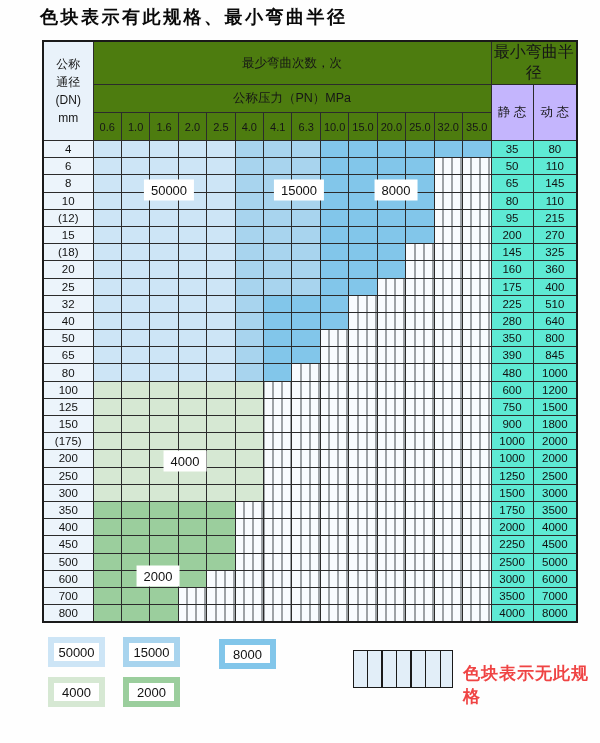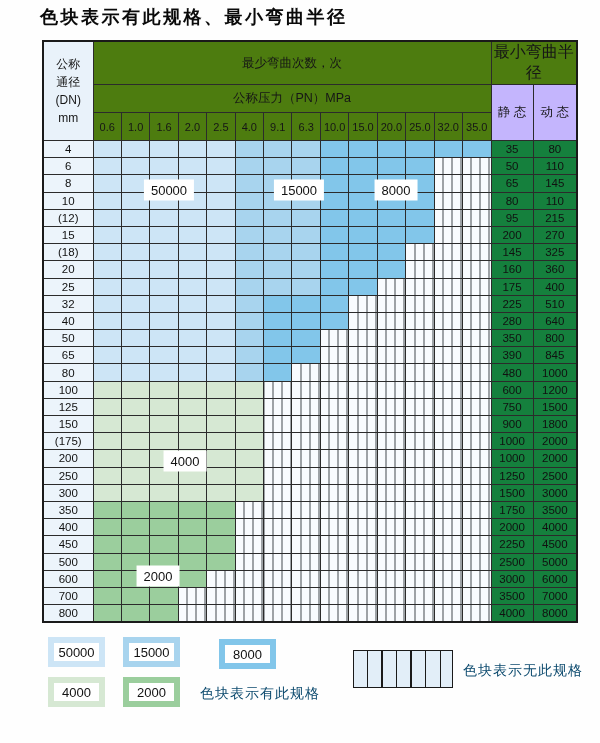--- a/index.html
+++ b/index.html
@@ -19,21 +19,21 @@
   table.spec { border:2px solid #1a1a1a; }
   thead th { background:#4d7c0f; font-weight:normal; color:#161616; }
   th.h-top { height:22px; font-size:12.5px; }
   th.h-mid { height:28px; font-size:12.5px; }
   th.h-press { height:28px; font-size:11px; }
   th.corner { font-size:12px; line-height:1.5; white-space:pre-line; background:#e9f2fa; }
   th.radius-head { font-size:16px; }
   th.sd-head { font-size:12.5px; background:#c4b5fd; }
   tbody td { height:17.2px; font-size:11.5px; }
   td.dn { background:#ecf4fb; }
-  td.rv { background:#15803d;margin-left:16px; }
+  td.rv { background:#5eead4;margin-left:16px; }
   
   td.c-l { background:#cde5f6; }
   td.c-m { background:#a8d4ee; }
   td.c-d { background:#82c6ea; }
   td.c-g { background:#d6e8d3; }
   td.c-e { background:#9bce9d; }
   td.c-x { background-color:#f8fbfe;
            background-image:repeating-linear-gradient(to right,
              transparent 0px, transparent 8px, #41484e 8px, #41484e 9px); }
 
@@ -48,21 +48,21 @@
 
   
   .legend-sw { position:absolute; width:57px; height:30px; border-style:solid; border-width:6px;
                background:#ffffff; display:flex; align-items:center; justify-content:center;
                font-size:13px; color:#111; }
   .sw-0 { left:48px;  top:637px; border-color:#cde5f6; }
   .sw-1 { left:123px; top:637px; border-color:#a8d4ee; }
   .sw-2 { left:219px; top:639px; border-color:#82c6ea; }
   .sw-3 { left:48px;  top:677px; border-color:#d6e8d3; }
   .sw-4 { left:123px; top:677px; border-color:#9bce9d; }
-  .legend-text { position:absolute; font-size:14px; font-weight:normal; color:#0c4a6e; letter-spacing:1px; }
+  .legend-text { position:absolute; font-size:17px; font-weight:bold; color:#ef4444; letter-spacing:1px; }
   .lt-present { left:200px; top:685px; }
   .lt-absent  { left:463px; top:662px; }
   .legend-striped { position:absolute; left:353px; top:650px; width:100px; height:38px;
                     border:1.5px solid #1a1a1a; background-color:#e2eef8;
                     background-image:repeating-linear-gradient(to right,
                       transparent 0px, transparent 13px, #1a1a1a 13px, #1a1a1a 14.5px); }
 </style>
 </head>
 <body>
 
@@ -92,21 +92,21 @@
           <th class="sd-head" rowspan="2">静 态</th>
           <th class="sd-head" rowspan="2">动 态</th>
         </tr>
         <tr>
             <th class="h-press">0.6</th>
             <th class="h-press">1.0</th>
             <th class="h-press">1.6</th>
             <th class="h-press">2.0</th>
             <th class="h-press">2.5</th>
             <th class="h-press">4.0</th>
-            <th class="h-press">9.1</th>
+            <th class="h-press">4.1</th>
             <th class="h-press">6.3</th>
             <th class="h-press">10.0</th>
             <th class="h-press">15.0</th>
             <th class="h-press">20.0</th>
             <th class="h-press">25.0</th>
             <th class="h-press">32.0</th>
             <th class="h-press">35.0</th>
           </tr>
       </thead>
       <tbody>
@@ -651,17 +651,16 @@
     <div class="ov ov-3">4000</div>
     <div class="ov ov-4">2000</div>
   </div>
 
   <div class="legend-sw sw-0">50000</div>
   <div class="legend-sw sw-1">15000</div>
   <div class="legend-sw sw-2">8000</div>
   <div class="legend-sw sw-3">4000</div>
   <div class="legend-sw sw-4">2000</div>
 
-  <div class="legend-text lt-present">色块表示有此规格</div>
   <div class="legend-striped"></div>
   <div class="legend-text lt-absent">色块表示无此规格</div>
 
 </div>
 
 </body></html>

